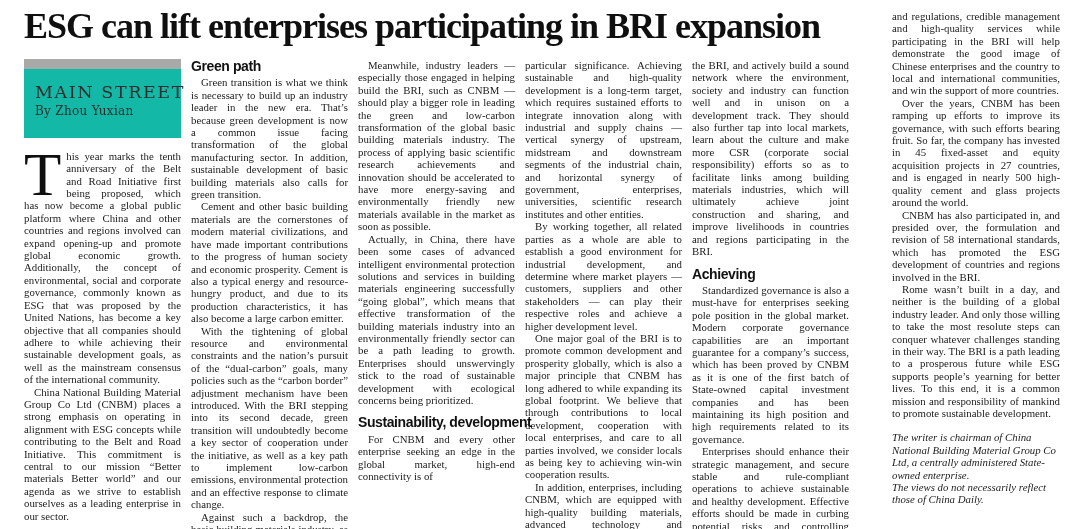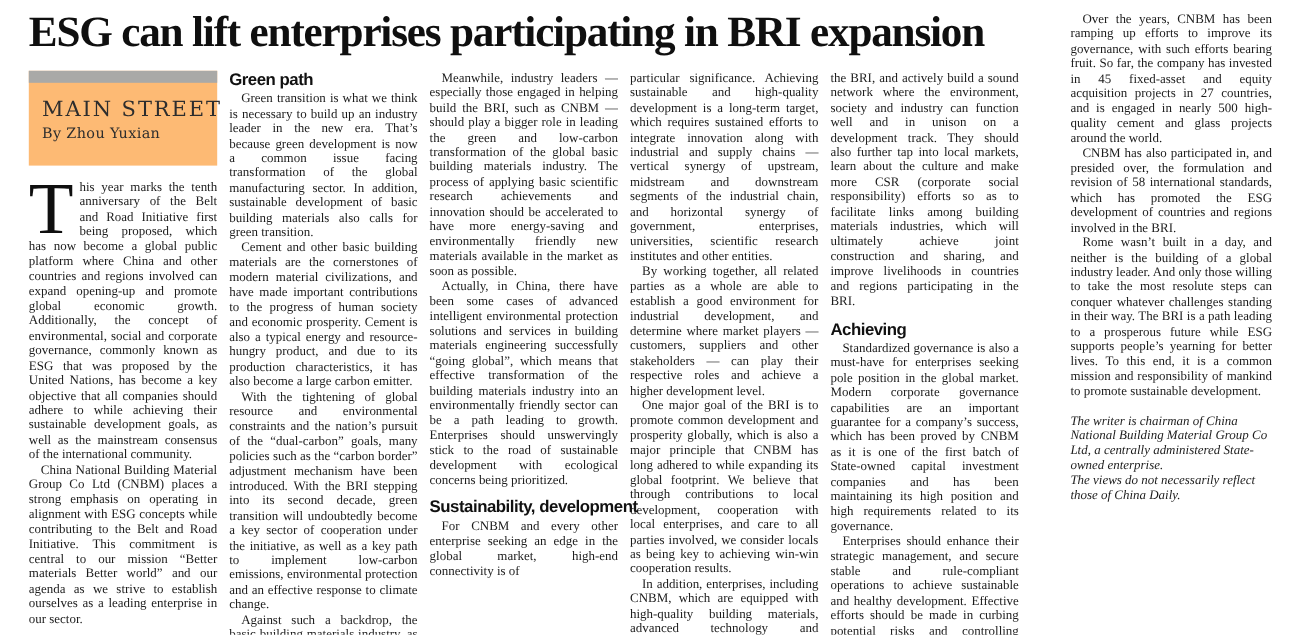--- a/index.html
+++ b/index.html
@@ -29,21 +29,21 @@
 
   .col-heading {
     font-family:"Liberation Sans", sans-serif;
     font-weight:bold; font-size:14px; letter-spacing:-0.4px;
     text-align:left; white-space:nowrap;
     margin:10px 0 4px 0; color:#111;
   }
   .col-heading.first { margin-top:1px; }
 
   
-  .masthead { margin-bottom:12px; background:#fdba74; }
+  .masthead { margin-bottom:12px; background:#14b8a6; }
   .masthead-bar { height:10px; background:#a9a9a7; }
   .masthead-body { padding:17px 8px 20px 11px; }
   .masthead-label {
     font-family:"DejaVu Serif", serif;
     font-size:17.5px; letter-spacing:1.6px; color:#2d2d2d;
     white-space:nowrap;
   }
   .masthead-byline {
     font-family:"DejaVu Serif", serif;
     font-size:12px; letter-spacing:0.3px; margin-top:7px; color:#2d2d2d;
@@ -110,20 +110,21 @@
         <h3 class="col-heading">Achieving</h3>
         <p class="ind">Standardized governance is also a must-have for enterprises seeking pole position in the global market. Modern corporate governance capabilities are an important guarantee for a company’s success, which has been proved by CNBM as it is one of the first batch of State-owned capital investment companies and has been maintaining its high position and high requirements related to its governance.</p>
         <p class="ind">Enterprises should enhance their strategic management, and secure stable and rule-compliant operations to achieve sustainable and healthy development. Effective efforts should be made in curbing potential risks and controlling existing ones to improve governance efficiency.</p>
 
       </div>
 
     </div>
   </div>
 
   <div class="right-col-wrap">
+    <p class="flush">and regulations, credible management and high-quality services while participating in the BRI will help demonstrate the good image of Chinese enterprises and the country to local and international communities, and win the support of more countries.</p>
     <p class="ind">Over the years, CNBM has been ramping up efforts to improve its governance, with such efforts bearing fruit. So far, the company has invested in 45 fixed-asset and equity acquisition projects in 27 countries, and is engaged in nearly 500 high-quality cement and glass projects around the world.</p>
     <p class="ind">CNBM has also participated in, and presided over, the formulation and revision of 58 international standards, which has promoted the ESG development of countries and regions involved in the BRI.</p>
     <p class="ind">Rome wasn’t built in a day, and neither is the building of a global industry leader. And only those willing to take the most resolute steps can conquer whatever challenges standing in their way. The BRI is a path leading to a prosperous future while ESG supports people’s yearning for better lives. To this end, it is a common mission and responsibility of mankind to promote sustainable development.</p>
     <p class="note gap">The writer is chairman of China National Building Material Group Co Ltd, a centrally administered State-owned enterprise.</p>
     <p class="note">The views do not necessarily reflect those of China Daily.</p>
   </div>
 
 </div>
 
 </body></html>

